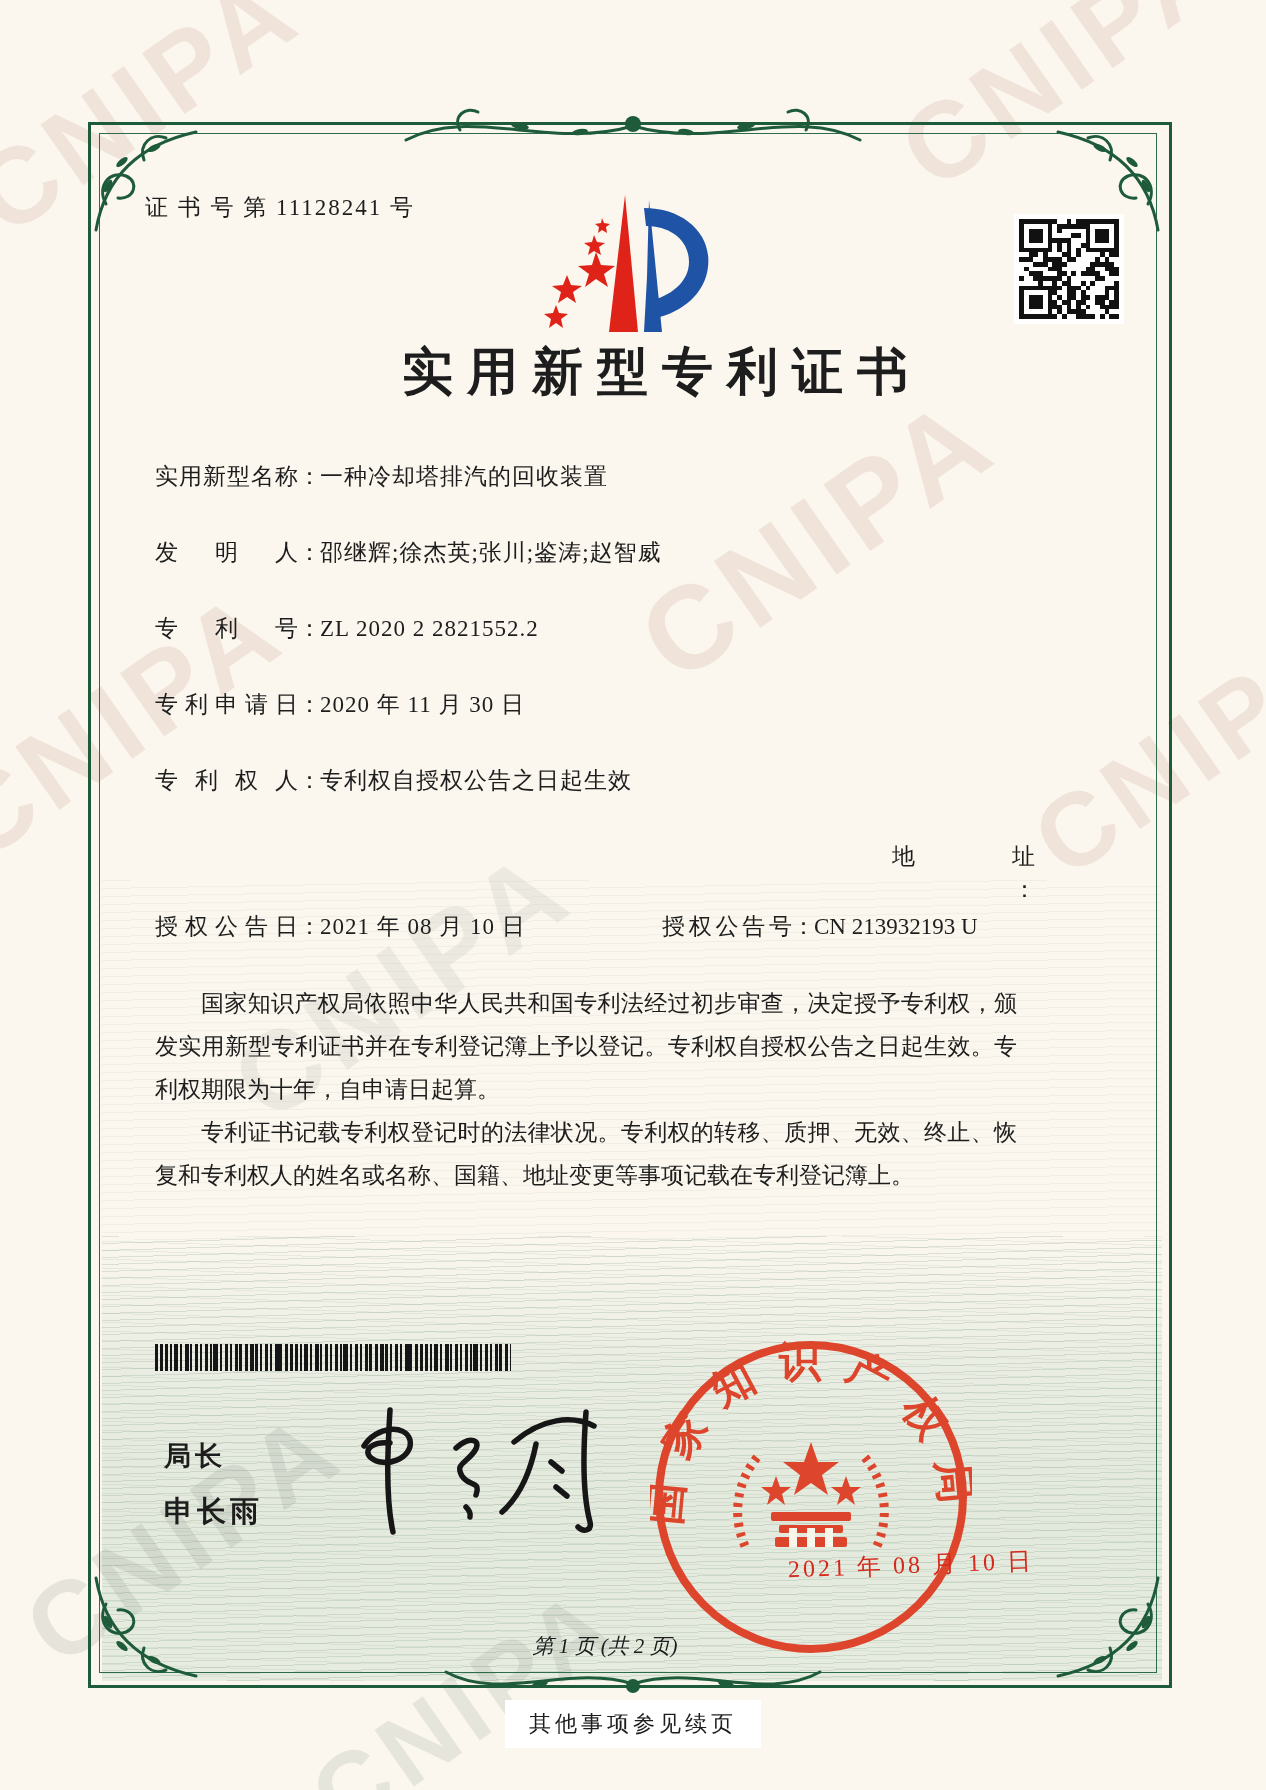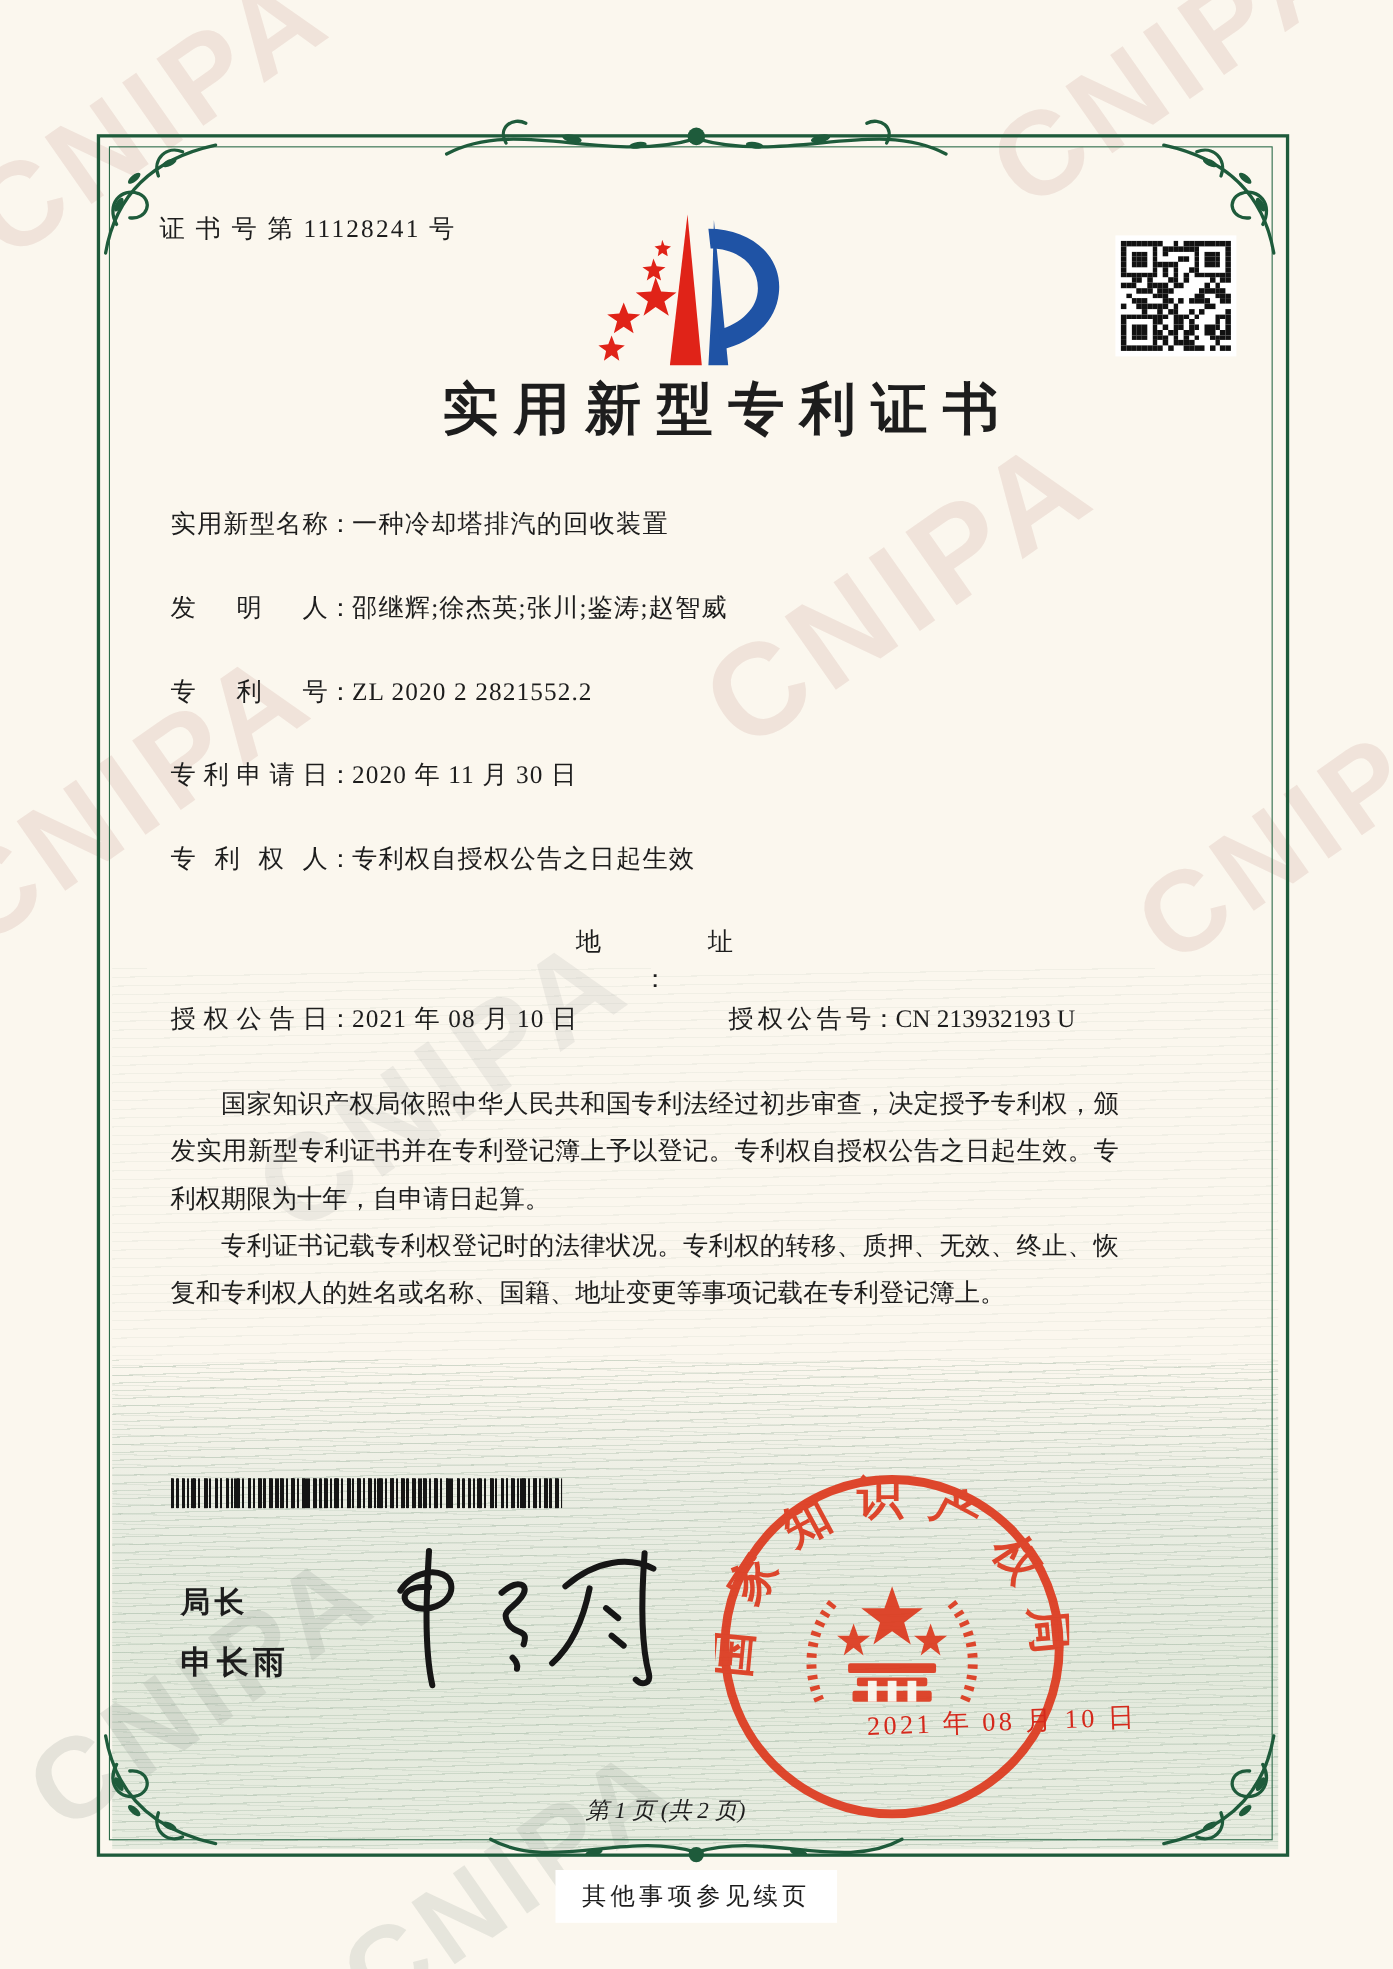--- a/index.html
+++ b/index.html
@@ -42,21 +42,21 @@
     padding:5px;box-sizing:border-box;z-index:2;}
   .qr-grid{position:relative;width:100px;height:100px;display:flex;flex-wrap:wrap;}
   .qr-grid b{width:4.76px;height:4.76px;}
   .qr-grid b.f{background:#111;}
 
   .doc-title{position:absolute;left:0;top:338px;width:100%;text-align:center;z-index:2;
     font-size:51px;font-weight:bold;letter-spacing:14px;padding-left:29px;}
 
   
   .fields{position:absolute;left:155px;top:460px;width:880px;z-index:2;font-size:23px;}
-  .row{display:flex;align-items:center;line-height:33px;margin-bottom:43px;}
+  .row{display:flex;align-items:flex-end;line-height:33px;margin-bottom:43px;}
   .row .lbl{flex:none;width:143px;text-align:justify;text-align-last:justify;}
   .row .colon{flex:none;width:22px;}
   .row .val{flex:1;letter-spacing:1px;}
   .row.address{margin-bottom:4px;flex-direction:column;}
   .row.address .val{max-width:725px;line-height:43px;}
   .row.grant .val{flex:none;width:250px;}
   .row.grant .pair2{display:flex;margin-left:92px;}
   .row.grant .lbl2{flex:none;width:130px;text-align:justify;text-align-last:justify;}
 
   

